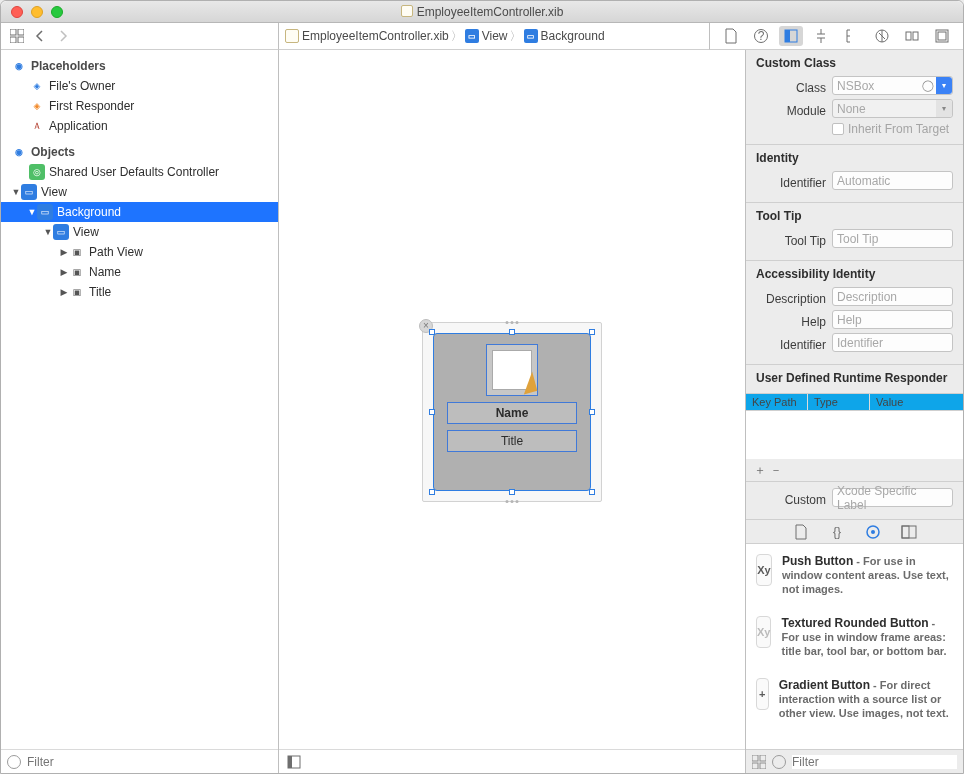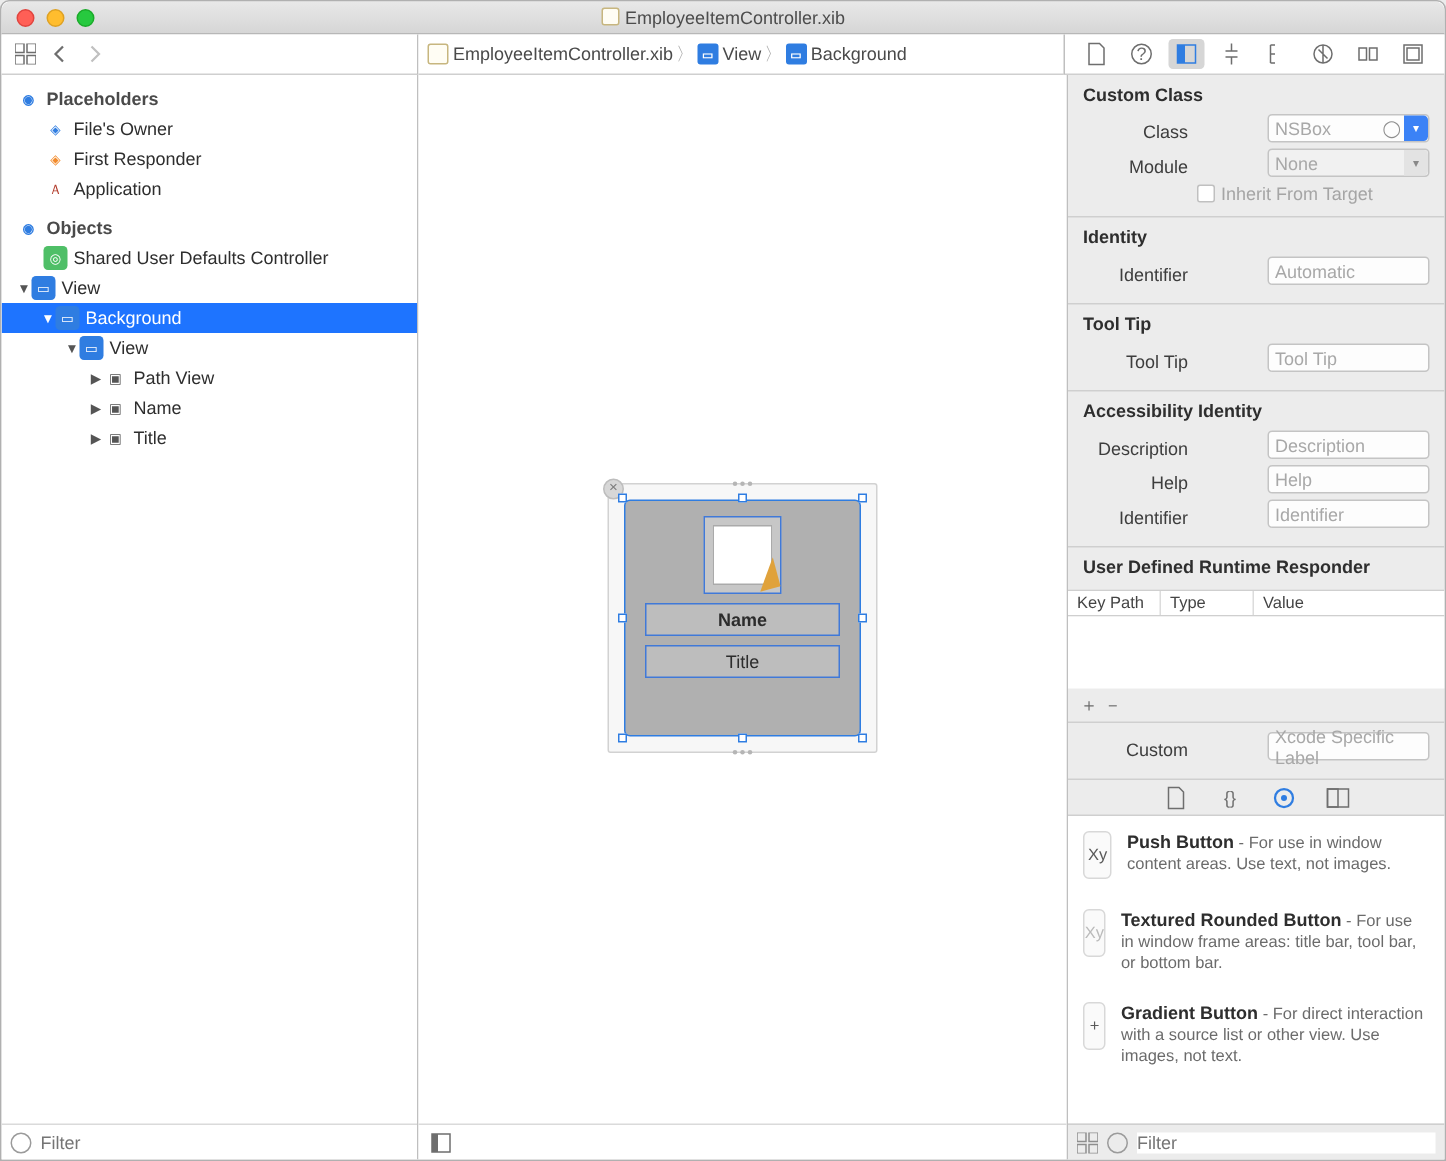--- a/index.html
+++ b/index.html
@@ -59,39 +59,39 @@
 .imgwell { width: 52px; height: 52px; border: 1px solid #4079d8; background: #c7c7c7; margin-top: 2px; display: flex; align-items: center; justify-content: center; }
 .imgwell .thumb { width: 40px; height: 40px; background: #fff; border: 1px solid #aaa; position: relative; }
 .imgwell .thumb:after { content:""; position:absolute; right:-4px; bottom:-4px; width:0;height:0; border-left:14px solid transparent; border-bottom:20px solid #e0a23b; transform: rotate(-15deg); }
 .fieldbox { width: 130px; height: 22px; border: 1px solid #4079d8; background: #bdbdbd; display: flex; align-items: center; justify-content: center; color: #2c2c2c; }
 .fieldbox.bold { font-weight: 700; }
 .closecirc { position:absolute; left:-4px; top:-4px; width:14px; height:14px; border-radius:50%; background:#d7d7d7; border:1px solid #bdbdbd; color:#7b7b7b; font-size:10px; display:flex; align-items:center; justify-content:center; }
 .anchordots { position:absolute; display:flex; gap:2px; }
 .anchordots span { width:3px; height:3px; background:#b5b5b5; border-radius:50%; }
 .ad-t { top:-2px; left:50%; transform:translateX(-50%);} .ad-b { bottom:-2px; left:50%; transform:translateX(-50%);}
 
-.inspector { width: 252px; border-left: 1px solid #bfbfbf; background: #ececec; display: flex; flex-direction: column; color: #2e2e2e; }
+.inspector { width: 218px; border-left: 1px solid #bfbfbf; background: #ececec; display: flex; flex-direction: column; color: #2e2e2e; }
 .panel { border-bottom: 1px solid #cfcfcf; padding: 6px 10px 8px 10px; }
 .panel h4 { font-size: 12px; font-weight: 700; margin-bottom: 6px; }
 .prow { display: flex; align-items: flex-end; margin-bottom: 4px; }
 .plabel { width: 70px; text-align: right; margin-right: 6px; color: #3d3d3d; font-size: 12px; }
-.pfield { flex: 1; height: 19px; border: 1px solid #c4c4c4; background: #fdfdfd; color: #a8a8a8; padding: 0 4px; display: flex; align-items: center; border-radius: 3px; position: relative; font-size: 12px; margin-left: 47px; }
+.pfield { flex: 1; height: 19px; border: 1px solid #c4c4c4; background: #fdfdfd; color: #a8a8a8; padding: 0 4px; display: flex; align-items: center; border-radius: 3px; position: relative; font-size: 12px; }
 .pfield .combo { position:absolute; right:0; top:0; bottom:0; width:16px; background:#3b82f6; border-radius: 0 3px 3px 0; display:flex; align-items:center; justify-content:center; color:#fff; font-size:8px; }
 .pfield .clear { position:absolute; right:18px; color:#8e8e8e; font-size:11px; }
 .chk { display:flex; align-items:center; margin-left:76px; color:#a5a5a5; font-size:12px; gap:4px;}
 .chkb { width:12px; height:12px; border:1px solid #c0c0c0; border-radius:2px; background:#fff; }
-.tblhead { display:flex; border-top:1px solid #cfcfcf; border-bottom:1px solid #cfcfcf; background:#ffffff; }
+.tblhead { display:flex; border-top:1px solid #cfcfcf; border-bottom:1px solid #cfcfcf; background:#0ea5e9; }
 .tblhead div { padding:2px 6px; border-right:1px solid #dcdcdc; font-size:11px; color:#444; }
 .tblbody { height: 48px; background:#fff; }
 .addremove { padding: 2px 8px; color:#6b6b6b; font-size: 14px; border-bottom:1px solid #cfcfcf; }
 .libtabs { height:24px; display:flex; justify-content:center; gap:18px; align-items:center; border-bottom:1px solid #cfcfcf; color:#6e6e6e; }
 .libtabs .lt { width:18px; height:18px; display:flex; align-items:center; justify-content:center; border-radius:3px; }
 .libtabs .lt.active { color:#2f7de1; }
 .lib { flex:1; overflow:auto; background:#fff; }
-.librow { display:flex; padding:10px 10px; gap:10px; }
+.librow { display:flex; padding:10px 10px; gap:10px;font-weight:bold; }
 .libicon { width:32px; height:32px; border:1px solid #d8d8d8; border-radius:4px; display:flex; align-items:center; justify-content:center; font-size:11px; color:#5a5a5a; background:#fafafa; }
 .libtext b { font-size:12px; } .libtext span { font-size:11px; color:#6b6b6b; }
 .inspector .filterbar { border-top:1px solid #cfcfcf; background:#ececec; }
 .gridic { width:14px;height:14px; display:inline-block; }
 svg { display:block; }
 </style>
 </head>
 <body>
 
 <div class="window">

